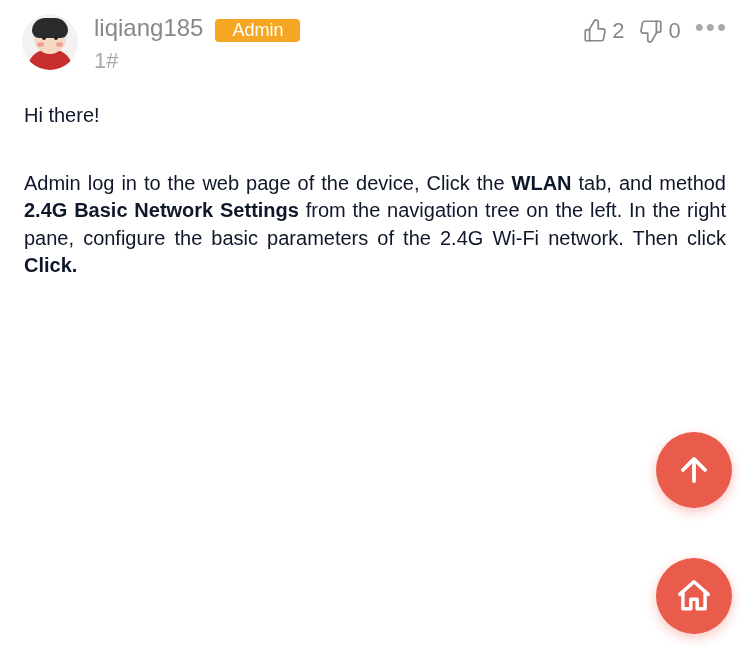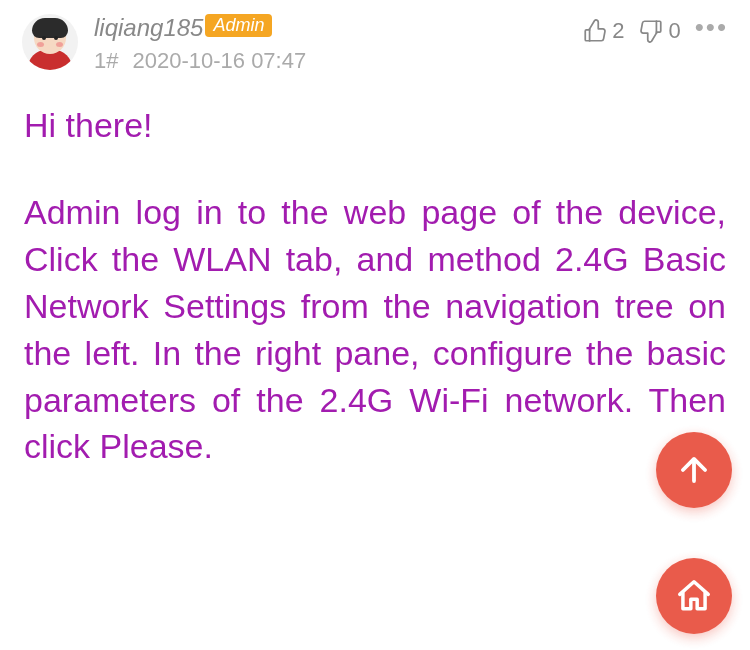--- a/index.html
+++ b/index.html
@@ -82,34 +82,33 @@
     border-radius: 18px 18px 0 0;
   }
   .meta {
     flex: 1;
     display: flex;
     flex-direction: column;
     gap: 6px;
   }
   .name-row {
     display: flex;
-    align-items: flex-start;
-    gap: 2px;
-    font-style: italic;
+    align-items: flex-end;
+    gap: 12px;
   }
   .username {
     font-size: 24px;
     color: #888;
     font-weight: 400;
   }
   .badge {
     background: #f5a623;
     color: #fff;
     font-size: 18px;
-    padding: 1px 8px;
+    padding: 1px 17px;
     border-radius: 4px;
     font-weight: 400;
   }
   .sub-row {
     display: flex;
     align-items: center;
     gap: 14px;
     font-size: 22px;
     color: #aaa;
   }
@@ -127,30 +126,30 @@
     font-size: 22px;
   }
   .more-dots {
     color: #aaa;
     font-size: 26px;
     letter-spacing: 2px;
     line-height: 12px;
     padding-bottom: 8px;
   }
   .content {
-    font-size: 34px;
+    font-size: 20px;
     line-height: 1.38;
-    color: #a21caf;
+    color: #0f172a;
     padding: 0 2px;
     text-align: justify;
   }
   .content p {
     margin-bottom: 40px;
   }
-  .content b { font-weight: 400; }
+  .content b { font-weight: 700; }
   .fab {
     position: absolute;
     right: 18px;
     width: 76px;
     height: 76px;
     border-radius: 50%;
     background: #e84e3c;
     box-shadow: 0 4px 12px rgba(232,78,60,.35);
     display: flex;
     align-items: center;
@@ -175,21 +174,20 @@
       <div class="avatar-blush-l"></div>
       <div class="avatar-blush-r"></div>
     </div>
     <div class="meta">
       <div class="name-row">
         <span class="username">liqiang185</span>
         <span class="badge">Admin</span>
       </div>
       <div class="sub-row">
         <span>1#</span>
-        <span>2020-10-16 07:47</span>
       </div>
     </div>
     <div class="actions">
       <div class="vote">
         <svg width="26" height="26" viewBox="0 0 24 24" fill="none" stroke="#888" stroke-width="1.6" stroke-linecap="round" stroke-linejoin="round">
             <path d="M7 10v11"></path>
             <path d="M7 21H4a1 1 0 0 1-1-1v-8a1 1 0 0 1 1-1h3"></path>
             <path d="M7 10l4.5-7.5a2 2 0 0 1 3.5 1.3V10h4.2a2 2 0 0 1 2 2.3l-1.3 7a2 2 0 0 1-2 1.7H7"></path>
           </svg>
         <span>2</span>
@@ -201,21 +199,21 @@
             <path d="M17 14l-4.5 7.5a2 2 0 0 1-3.5-1.3V14H4.8a2 2 0 0 1-2-2.3l1.3-7a2 2 0 0 1 2-1.7H17"></path>
           </svg>
         <span>0</span>
       </div>
       <div class="more-dots">•••</div>
     </div>
   </div>
 
   <div class="content">
     <p>Hi there!</p>
-    <p><span>Admin log in to the web page of the device, Click the </span><b>WLAN</b><span> tab, and method </span><b>2.4G Basic Network Settings</b><span> from the navigation tree on the left. In the right pane, configure the basic parameters of the 2.4G Wi-Fi network.  Then click </span><b>Please.</b></p>
+    <p><span>Admin log in to the web page of the device, Click the </span><b>WLAN</b><span> tab, and method </span><b>2.4G Basic Network Settings</b><span> from the navigation tree on the left. In the right pane, configure the basic parameters of the 2.4G Wi-Fi network.  Then click </span><b>Click.</b></p>
   </div>
 </div>
 
 <div class="fab fab-up">
   <svg viewBox="0 0 24 24" fill="none" stroke="#fff" stroke-width="2.4" stroke-linecap="round" stroke-linejoin="round">
       <path d="M12 19V6"></path>
       <path d="M5 12l7-7 7 7"></path>
     </svg>
 </div>
 

